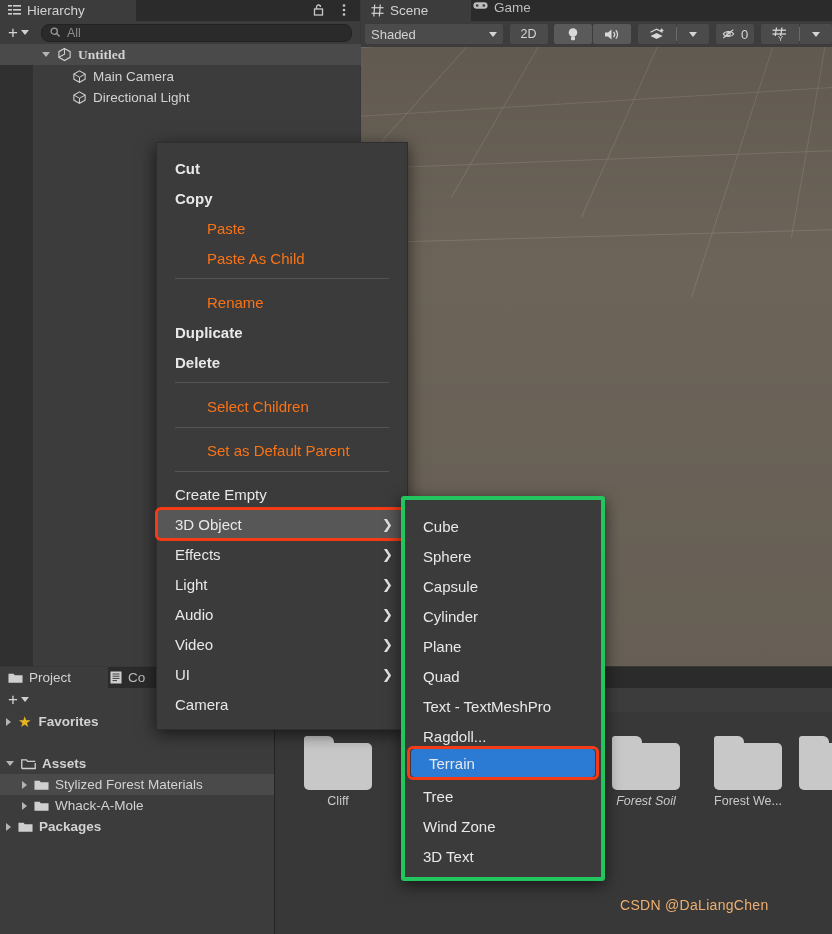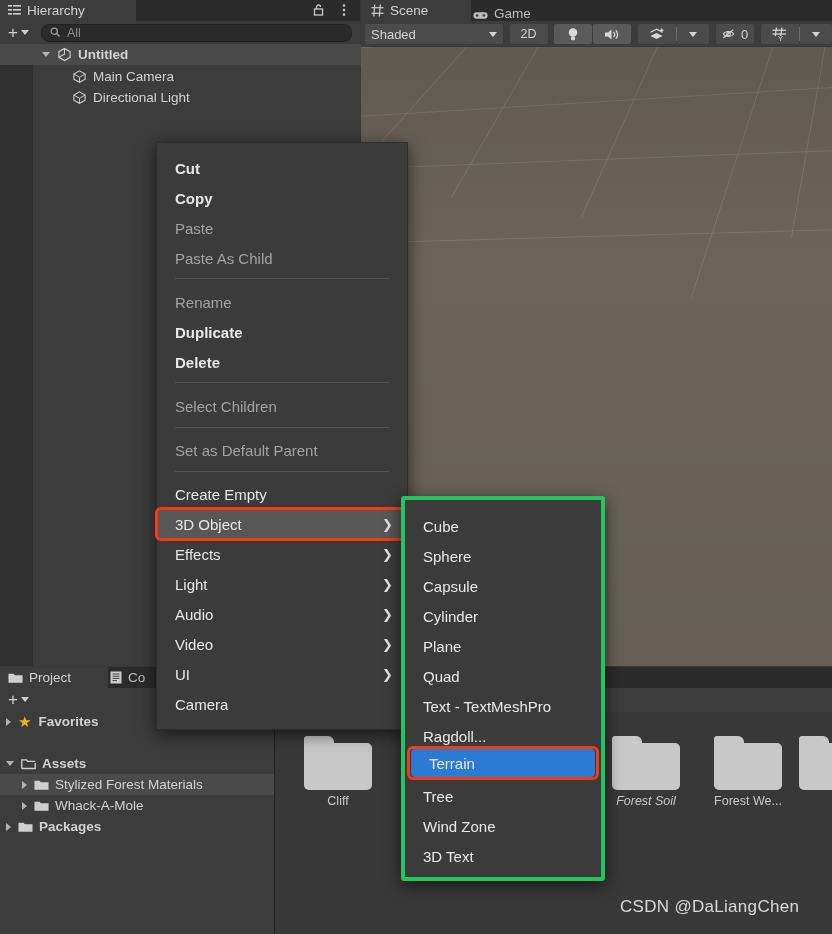--- a/index.html
+++ b/index.html
@@ -30,21 +30,21 @@
   #gutter{position:absolute;left:0;top:0;width:33px;height:622px;background:#303030;}
   .hrow{position:absolute;left:0;width:360px;height:21px;display:flex;align-items:center;font-size:13.5px;color:#d2d2d2;}
   .hrow.sel{background:#4a4a4a;}
   .tri{width:0;height:0;border-left:5px solid #b4b4b4;border-top:4px solid transparent;border-bottom:4px solid transparent;}
   .tri.down{border-left:4px solid transparent;border-right:4px solid transparent;border-top:5px solid #b4b4b4;border-bottom:none;}
 
   
   #scene{left:361px;top:0;width:471px;height:666px;background:#393939;}
   #scene-tabs{position:absolute;left:0;top:0;width:471px;height:21px;background:#2b2b2b;}
   #scene-tab{position:absolute;left:0;top:0;width:100px;height:21px;background:#3c3c3c;display:flex;align-items:center;gap:6px;padding-left:10px;}
-  #game-tab{position:absolute;left:102px;top:0;width:97px;height:21px;display:flex;align-items:flex-end;gap:6px;padding-left:10px;}
+  #game-tab{position:absolute;left:102px;top:0;width:97px;height:21px;display:flex;align-items:flex-start;gap:6px;padding-left:10px;}
   #scene-toolbar{position:absolute;left:0;top:21px;width:471px;height:26px;background:#3c3c3c;display:flex;align-items:center;gap:1px;}
   .shadedrop{width:155px;height:20px;margin-left:4px;background:#4b4b4b;border-radius:2px;display:flex;align-items:center;justify-content:space-between;padding:0 6px;font-size:13px;}
   .tbtn{height:20px;min-width:26px;background:#4b4b4b;border-radius:2px;display:flex;align-items:center;justify-content:center;padding:0 6px;font-size:12px;color:#d5d5d5;}
   .tbtn.on{background:#5a5a5a;}
   .tgroup{display:flex;align-items:center;gap:0px;}
   .tsep{width:1px;height:14px;background:#6a6a6a;}
   #viewport{position:absolute;left:0;top:47px;width:471px;height:619px;background:#6c6459;overflow:hidden;}
   #viewport .gline{position:absolute;background:#8d8579;height:1px;transform-origin:0 0;opacity:.55;}
   #vp-fade{position:absolute;left:0;top:0;width:471px;height:619px;background:linear-gradient(180deg,rgba(0,0,0,.10),rgba(0,0,0,0) 35%,rgba(0,0,0,.05));}
 
@@ -65,34 +65,34 @@
   .asset .lbl{margin-top:4px;font-size:12.5px;color:#c9c9c9;white-space:nowrap;overflow:hidden;}
   .folder{width:68px;height:54px;margin:0 auto;position:relative;}
   .folder .tabp{position:absolute;left:0;top:0;width:30px;height:10px;background:#c8c8c8;border-radius:3px 6px 0 0;}
   .folder .bodyp{position:absolute;left:0;top:7px;width:68px;height:47px;background:#c8c8c8;border-radius:3px 5px 5px 5px;}
 
   
   #ctxmenu{left:156px;top:142px;width:250px;height:586px;background:#3b3b3b;
            box-shadow:0 4px 16px rgba(0,0,0,.6);border:1px solid #2e2e2e;}
   .mi{position:absolute;left:0;width:250px;height:30px;display:flex;align-items:center;
       padding-left:18px;font-size:15px;color:#e8e8e8;box-sizing:border-box;}
-  .mi.dim{color:#a3a3a3;}
+  .mi.dim{color:#f97316;margin-left:32px;}
   .mi .arr{position:absolute;right:14px;font-size:13px;color:#e2e2e2;font-weight:bold;}
   .msep{position:absolute;left:18px;width:214px;height:1px;background:#555;}
   .mi.hl{background:#575757;}
   .redbox{position:absolute;border:3px solid #f43b16;border-radius:6px;box-sizing:border-box;pointer-events:none;}
 
   #submenu{left:401px;top:496px;width:196px;height:377px;background:#3b3b3b;
            box-shadow:0 4px 16px rgba(0,0,0,.6);border:4px solid #22c55e;border-radius:3px;}
   .si{position:absolute;left:0;width:196px;height:30px;display:flex;align-items:center;
       padding-left:18px;font-size:15px;color:#e8e8e8;box-sizing:border-box;}
   .si.selblue{background:#2b7ad4;border-radius:4px;width:184px;left:6px;}
 
   
-  #watermark{left:620px;top:897px;font-size:17px;color:#e5e5e5;opacity:.92;letter-spacing:.3px;}
+  #watermark{left:620px;top:897px;font-size:14px;color:#fdba74;opacity:.92;letter-spacing:.3px;}
   .small{font-size:11px;}
 </style>
 </head>
 <body>
 
 <div id="root">
 
   <div class="abs" id="hierarchy">
     <div id="hier-tabs">
       <div id="hier-tab">
@@ -137,21 +137,21 @@
 
     <div id="hier-body">
       <div id="gutter"></div>
 
       <div class="hrow sel" style="top:0;padding-left:42px;">
         <span class="tri down" style="margin-right:7px;"></span>
         <svg width="15" height="15" viewBox="0 0 16 16" style="margin-right:6px;">
           <path d="M8 1.6 L14 5 L14 11 L8 14.4 L2 11 L2 5 Z" fill="none" stroke="#d0d0d0" stroke-width="1.2"></path>
           <path d="M8 1.6 L8 7.8 L2 11" fill="none" stroke="#d0d0d0" stroke-width="1.1"></path>
         </svg>
-        <span style="font-weight:bold;">Untitled</span>
+        <span style="font-weight:bold;font-family:Liberation Serif, serif;">Untitled</span>
         <span style="position:absolute;right:14px;">
           <svg width="4" height="13" viewBox="0 0 4 13">
             <circle cx="2" cy="2" r="1.2" fill="#c8c8c8"></circle>
               <circle cx="2" cy="6.5" r="1.2" fill="#c8c8c8"></circle>
               <circle cx="2" cy="11" r="1.2" fill="#c8c8c8"></circle>
           </svg>
         </span>
       </div>
 
       <div class="hrow" style="top:22px;padding-left:72px;">

